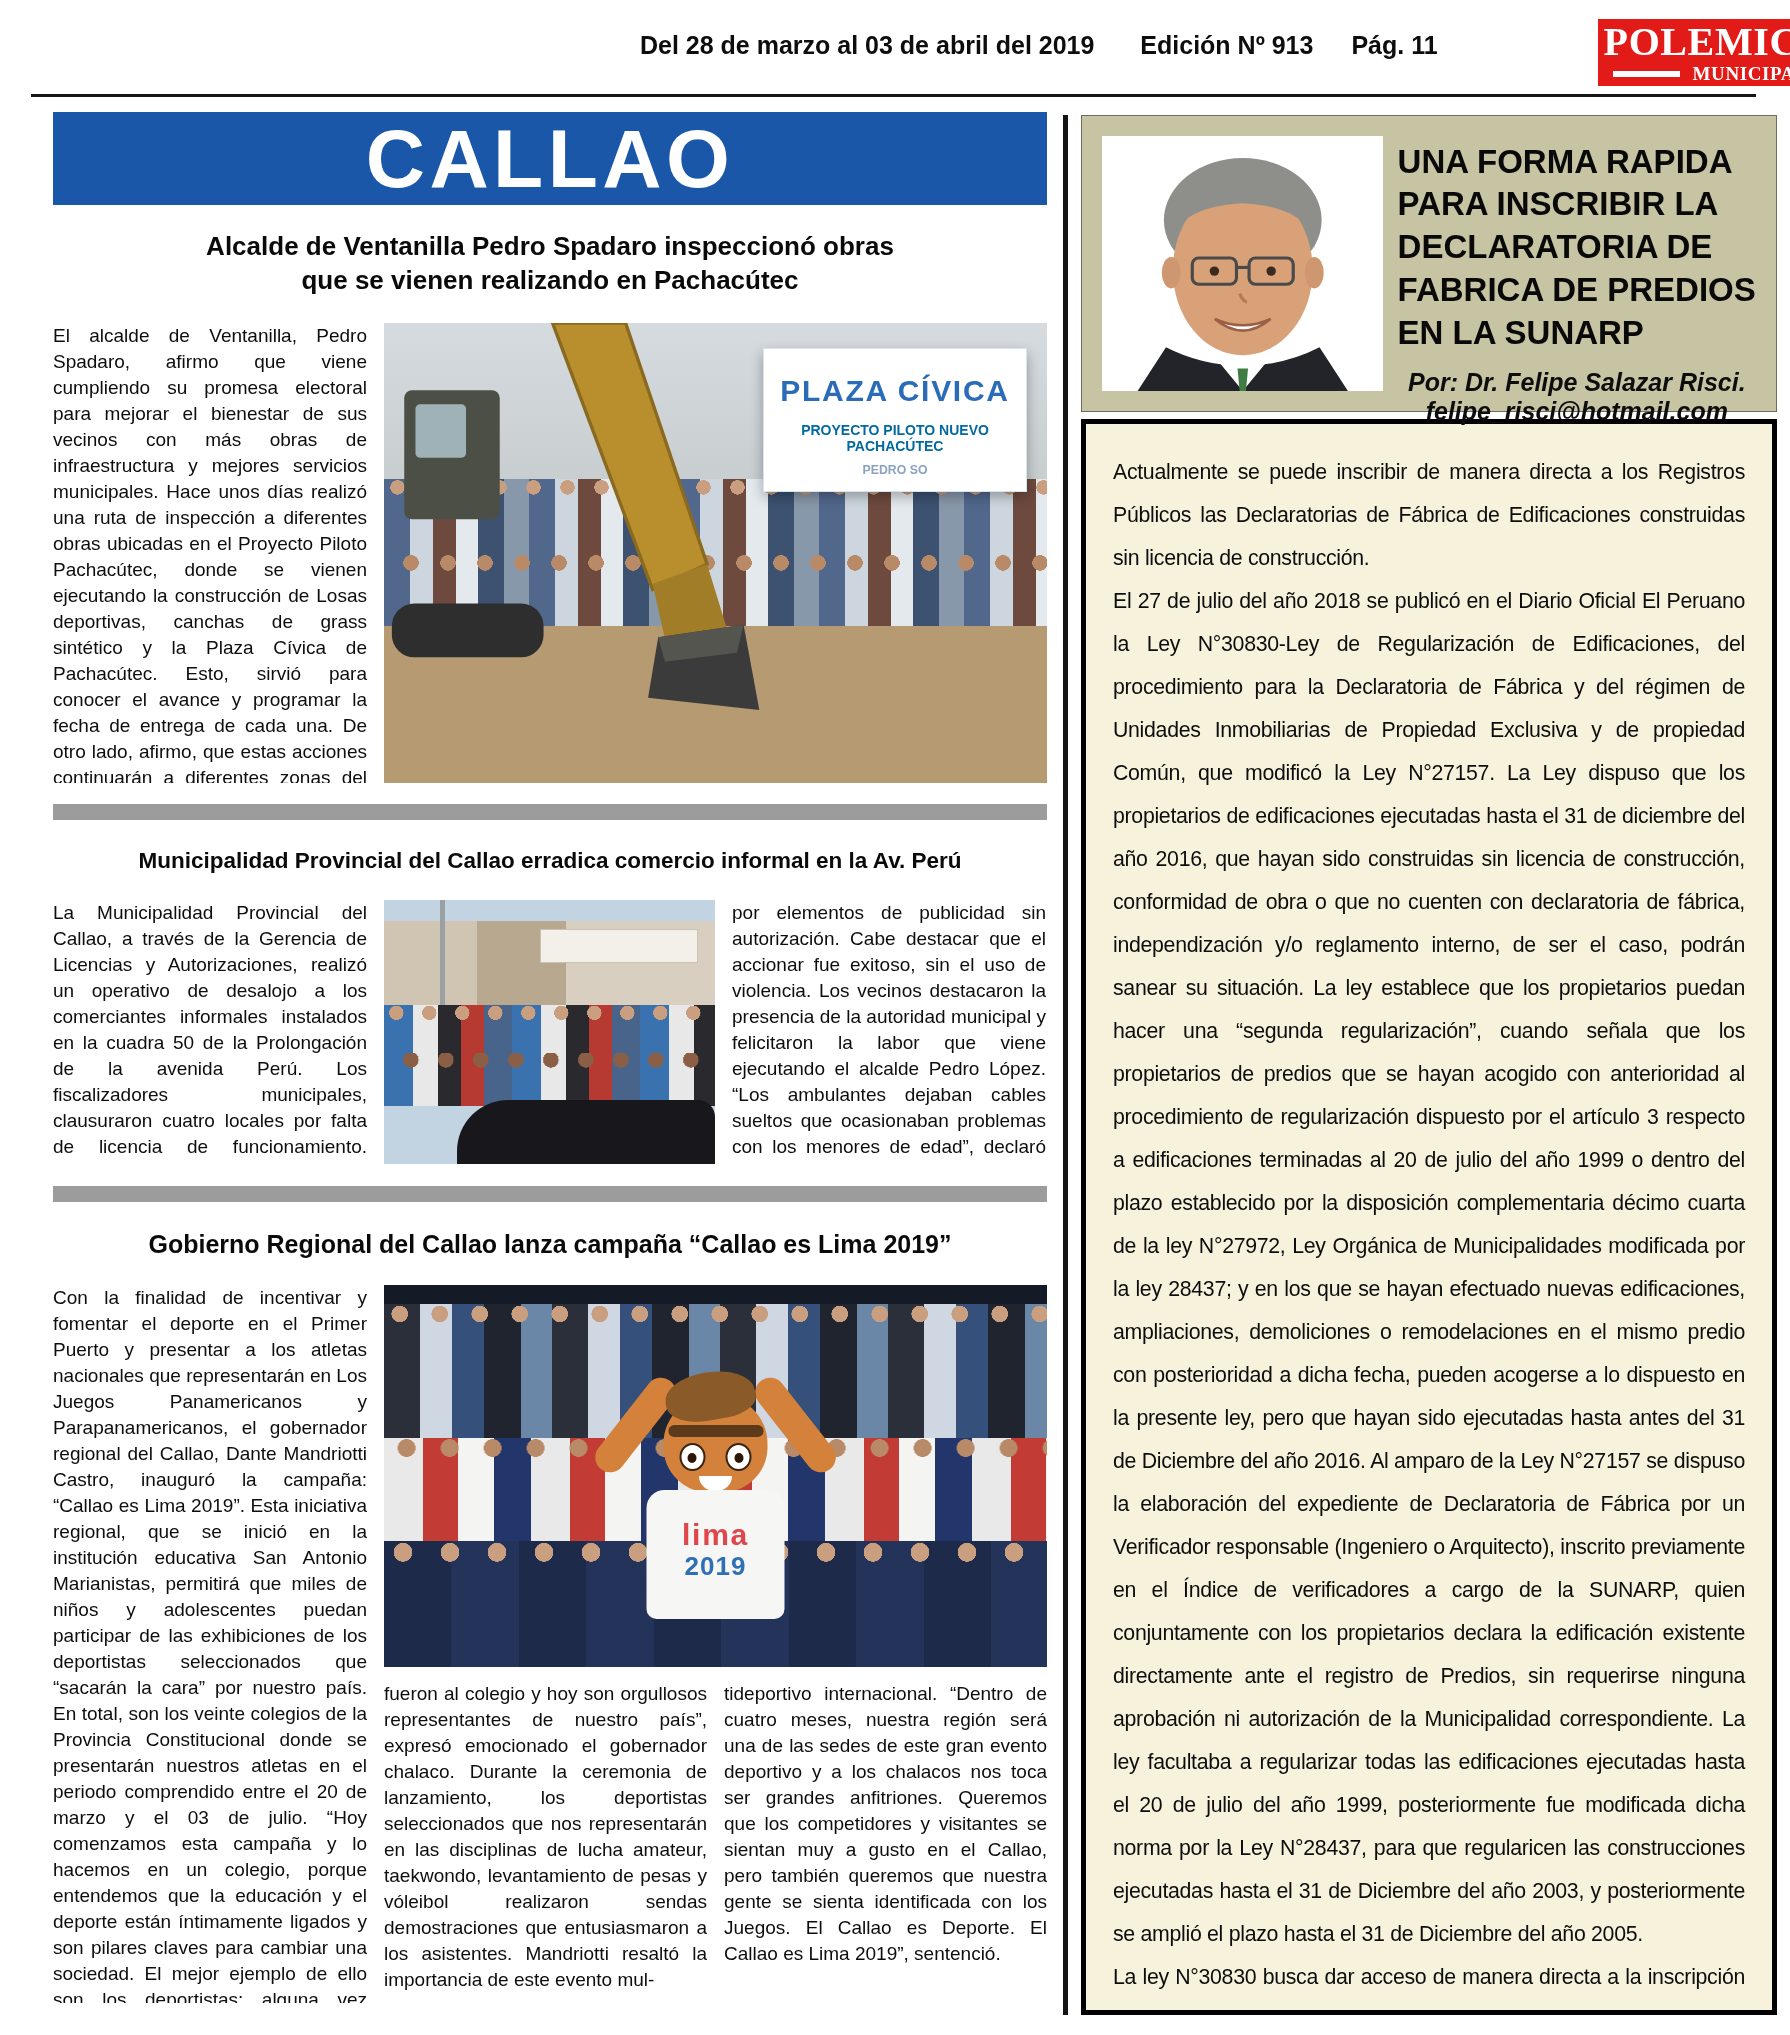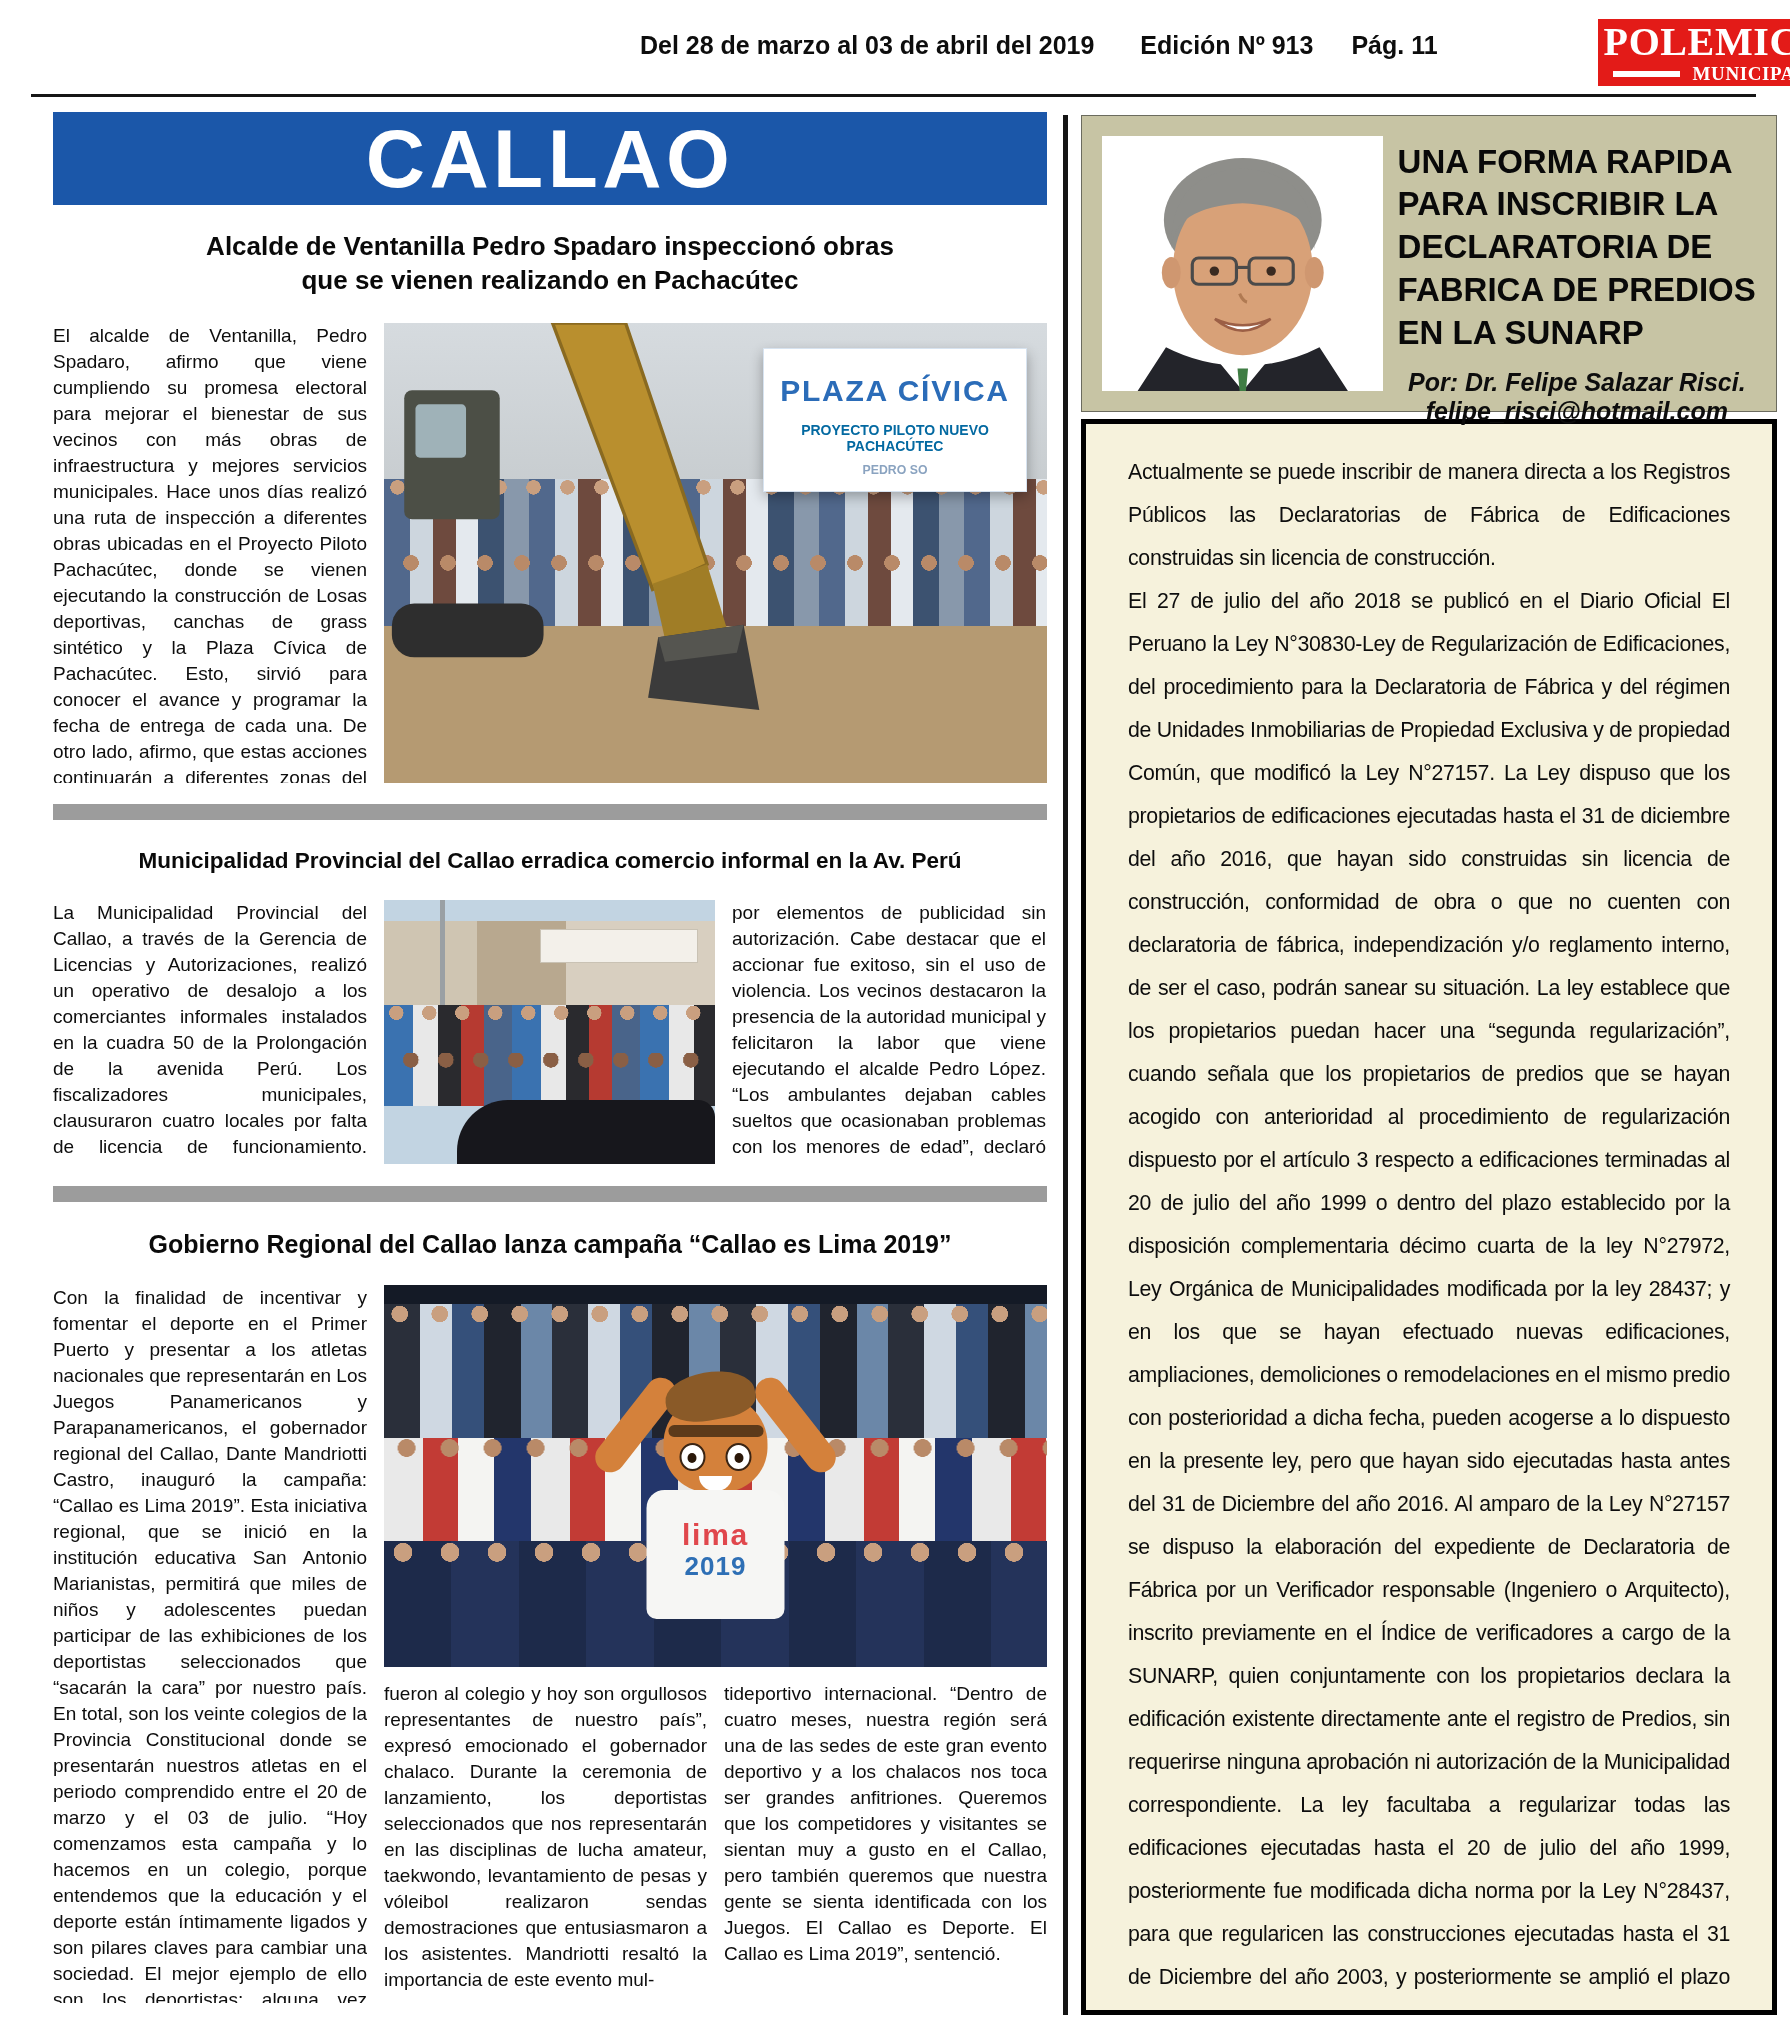--- a/index.html
+++ b/index.html
@@ -96,21 +96,21 @@
   
   .vsep { position:absolute; left:1063px; top:115px; width:4.5px; height:1900px; background:#141414; }
   .sidebar { position:absolute; left:1081px; top:115px; width:696px; }
   .sb-header { height:297px; background:#c7c4a4; border:1.7px solid #6b6b5e; display:flex; padding:20px; gap:14.6px; }
   .sb-photo { width:281px; height:100%; background:#ffffff; flex:none; }
   .sb-photo svg { width:100%; height:100%; display:block; }
   .sb-head-right { flex:1; padding-top:4.5px; }
   .sb-title { font-size:33px; font-weight:800; line-height:1.3; color:#090909; }
   .sb-byline { margin-top:13.5px; text-align:center; font-size:25px; font-weight:bold; font-style:italic; }
   .sb-email { text-align:center; font-size:25px; font-weight:bold; font-style:italic; }
-  .sb-body { margin-top:6.7px; height:1596px; border:5.6px solid #000; background:#f6f2dc; padding:27px 42px; font-size:21.3px; line-height:43px; text-align:justify; letter-spacing:-0.3px; overflow:hidden; }
+  .sb-body { margin-top:6.7px; height:1596px; border:5.6px solid #000; background:#f6f2dc; padding:27px 27px; font-size:21.3px; line-height:43px; text-align:justify; letter-spacing:-0.3px; overflow:hidden; }
   .sb-body p { margin:0; }
 </style>
 </head>
 <body>
 
 <div class="masthead-date">
   <span>Del 28 de marzo al 03 de abril del 2019</span>
   <span class="gap1">Edición Nº 913</span>
   <span class="gap2">Pág. 11</span>
 </div>

